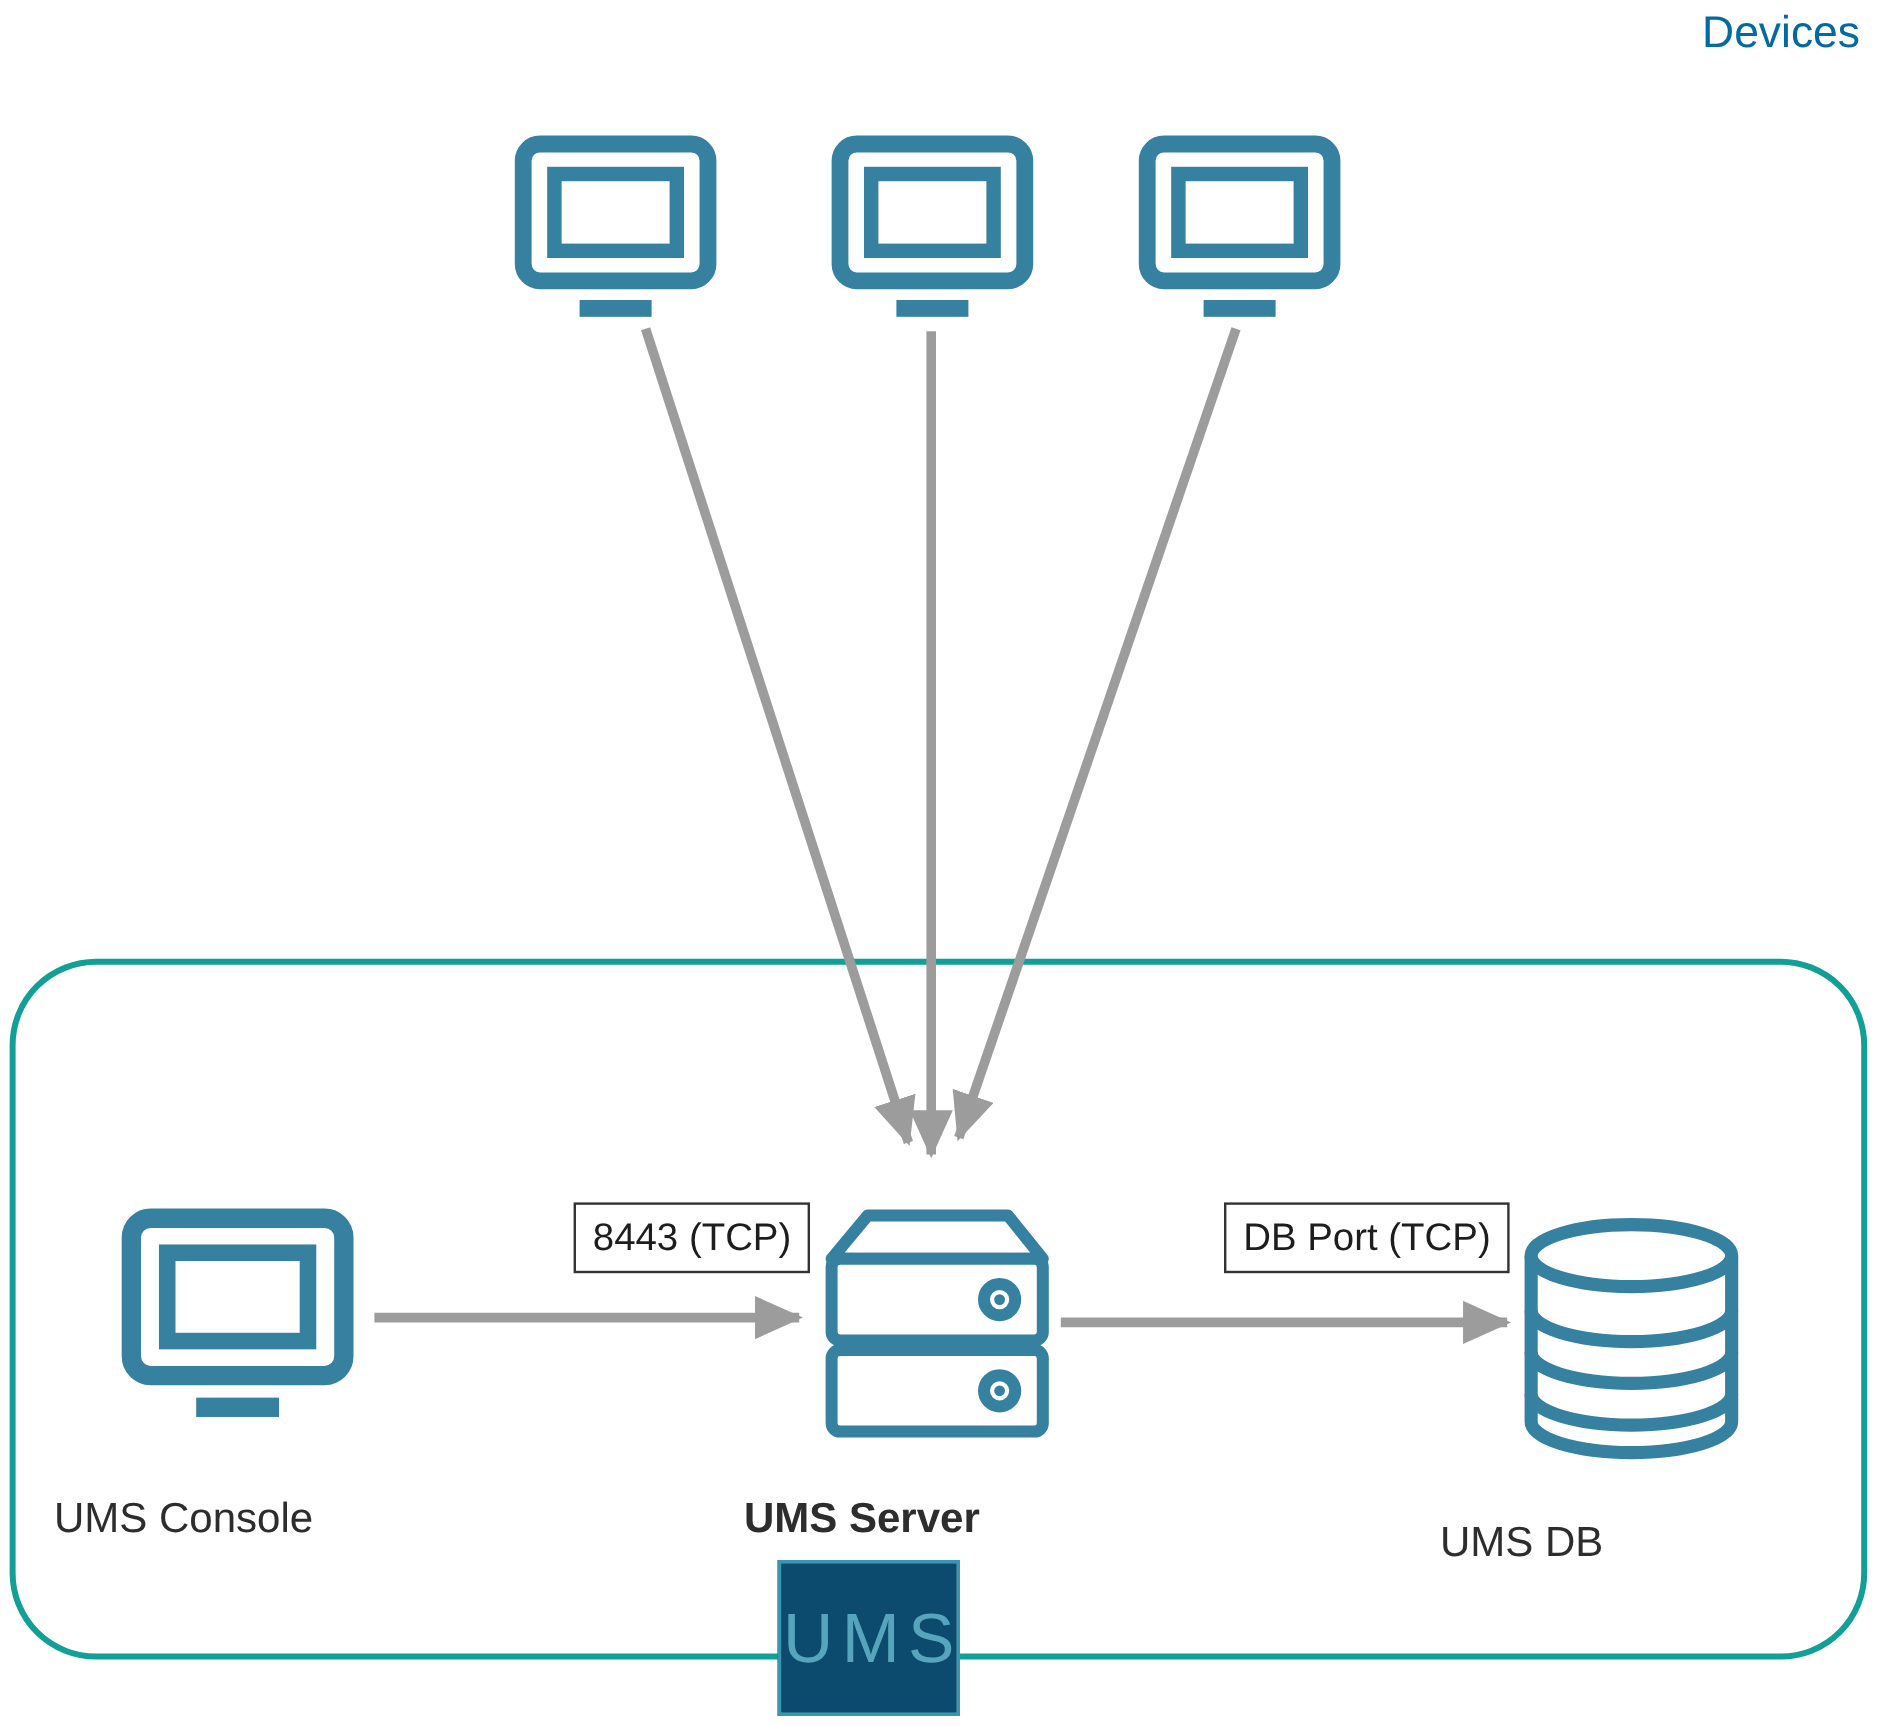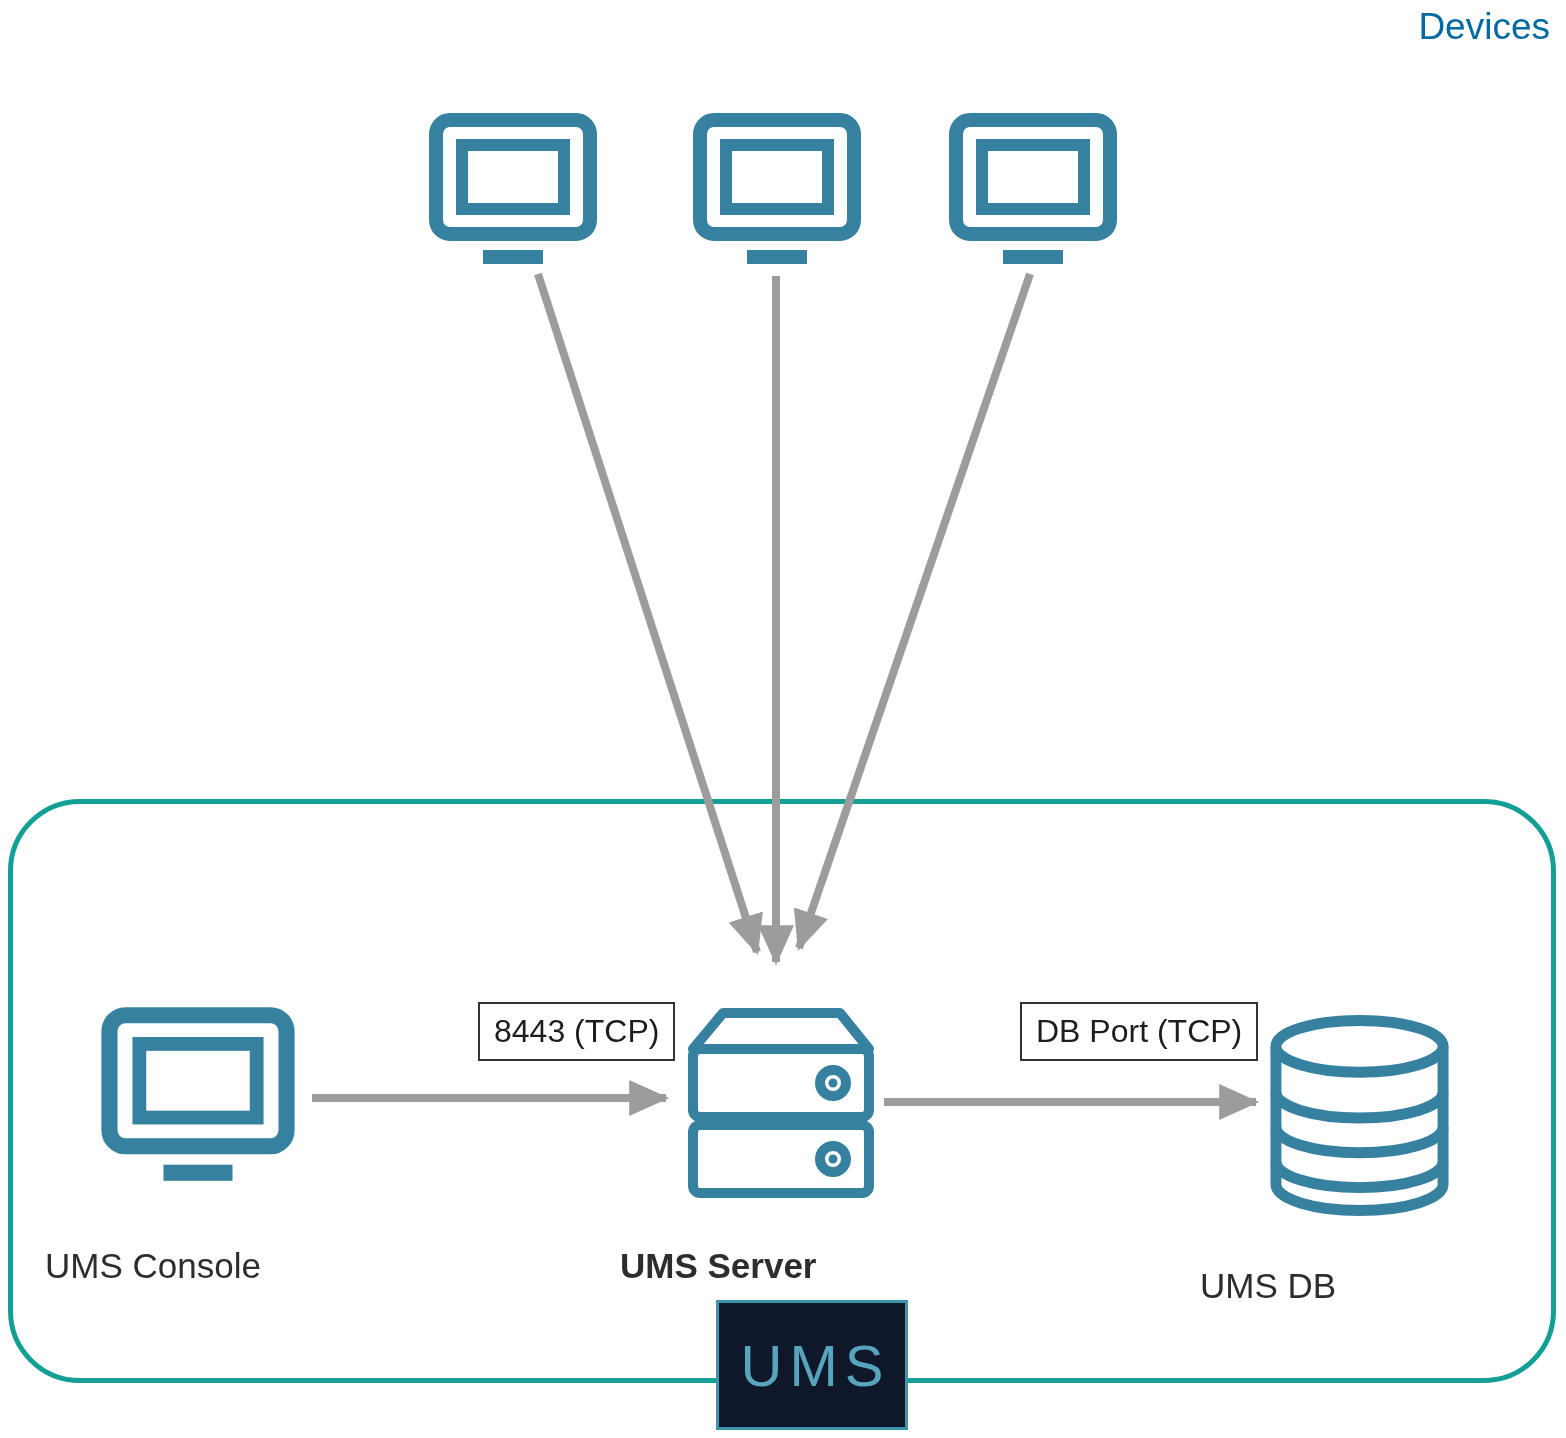--- a/index.html
+++ b/index.html
@@ -72,22 +72,22 @@
     font-size: 32px; color: #1d1d1d;
     padding: 9px 14px;
     white-space: nowrap;
     margin-left: 20px;
   }
   #port-8443 { left: 458px;  top: 1002px; }
   #port-db   { left: 1000px; top: 1002px; }
 
   .badge {
     position: absolute;
-    left: 716px; top: 1300px; width: 192px; height: 130px;
-    background: #0f172a;
+    left: 648px; top: 1300px; width: 152px; height: 130px;
+    background: #0c4a6e;
     border: 3px solid var(--badge-border, #3d95ad);
     display: flex; align-items: center; justify-content: center;
     font-size: 58px; letter-spacing: 7px; text-indent: 7px;
     color: var(--badge-text, #57a5bc);
   }
 </style>
 </head>
 <body>
 
 <div class="stage">

